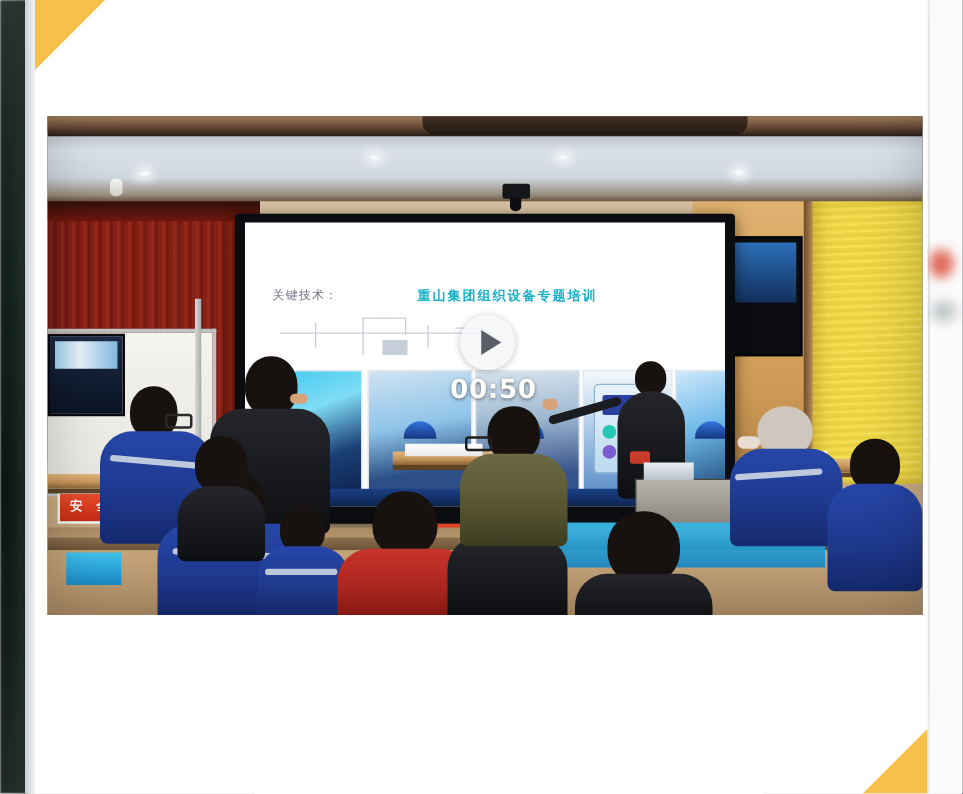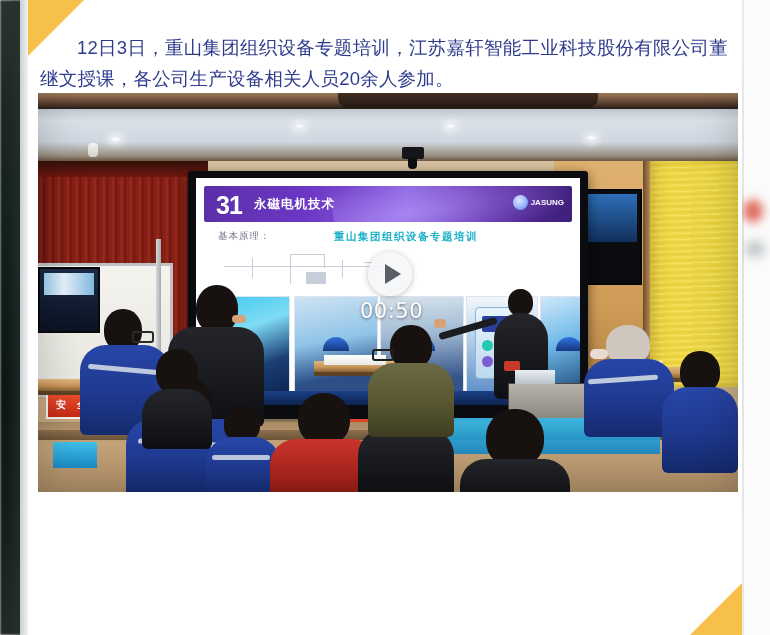--- a/index.html
+++ b/index.html
@@ -336,21 +336,21 @@
     cursor:pointer;
   }
   .play-btn:after{
     content:"";position:absolute;left:17px;top:12px;
     border-left:16px solid #5a5e66;
     border-top:10px solid transparent;
     border-bottom:10px solid transparent;
   }
   .duration{
     position:absolute;left:322px;top:206px;
-    color:#ffffff;font-size:21px;font-weight:400;
+    color:#ffffff;font-size:21px;font-weight:700;
     font-family:"DejaVu Sans",sans-serif;
     text-shadow:0 1px 3px rgba(0,0,0,.55);
     letter-spacing:.5px;
   }
 
   
   .vignette{
     position:absolute;inset:0;pointer-events:none;
     box-shadow:inset 0 0 46px rgba(0,0,0,.22);
   }
@@ -368,21 +368,20 @@
     <div class="rule-right"></div>
     <div class="blob-red"></div>
     <div class="blob-grey"></div>
   </div>
 
   <div id="card">
 
     <div class="tri tri-tl"></div>
     <div class="tri tri-br"></div>
 
-    <div id="para-top" class="para">12日3日，重山集团组织设备专题培训，江苏嘉轩智能工业科技股份有限公司董继文授课，各公司生产设备相关人员20余人参加。</div>
 
     <div id="media">
       <div id="photo">
 
         <div class="wall-beige"></div>
         <div class="wall-wood"></div>
         <div class="wall-wood2"></div>
         <div class="wall-tan-right"></div>
         <div class="wall-yellow"></div>
         <div class="wall-yellow-frame"></div>
@@ -404,30 +403,22 @@
           <b>安全</b>
         </div>
 
         <div class="side-tv">
             <i></i>
           </div>
 
         <div class="screen-bezel">
           <div class="screen">
 
-            <div class="slide-head">
-              <span class="slide-num">31</span>
-              <span class="slide-title">永磁电机技术</span>
-              <span class="slide-logo">
-                <span class="mark"></span>
-                <span class="txt">JASUNG</span>
-              </span>
-            </div>
-
-            <span class="slide-sub">基本原理：</span>
+
+            <span class="slide-sub">关键技术：</span>
             <span class="slide-head2">重山集团组织设备专题培训</span>
 
             <div class="diagram">
               <i style="left:0;top:14px;width:170px;height:1px;"></i>
               <i style="left:28px;top:6px;width:1px;height:20px;"></i>
               <i style="left:66px;top:2px;width:1px;height:30px;"></i>
               <i style="left:66px;top:2px;width:34px;height:1px;"></i>
               <i style="left:100px;top:2px;width:1px;height:14px;"></i>
               <i style="left:118px;top:8px;width:1px;height:18px;"></i>
               <i style="left:140px;top:10px;width:18px;height:1px;"></i>

